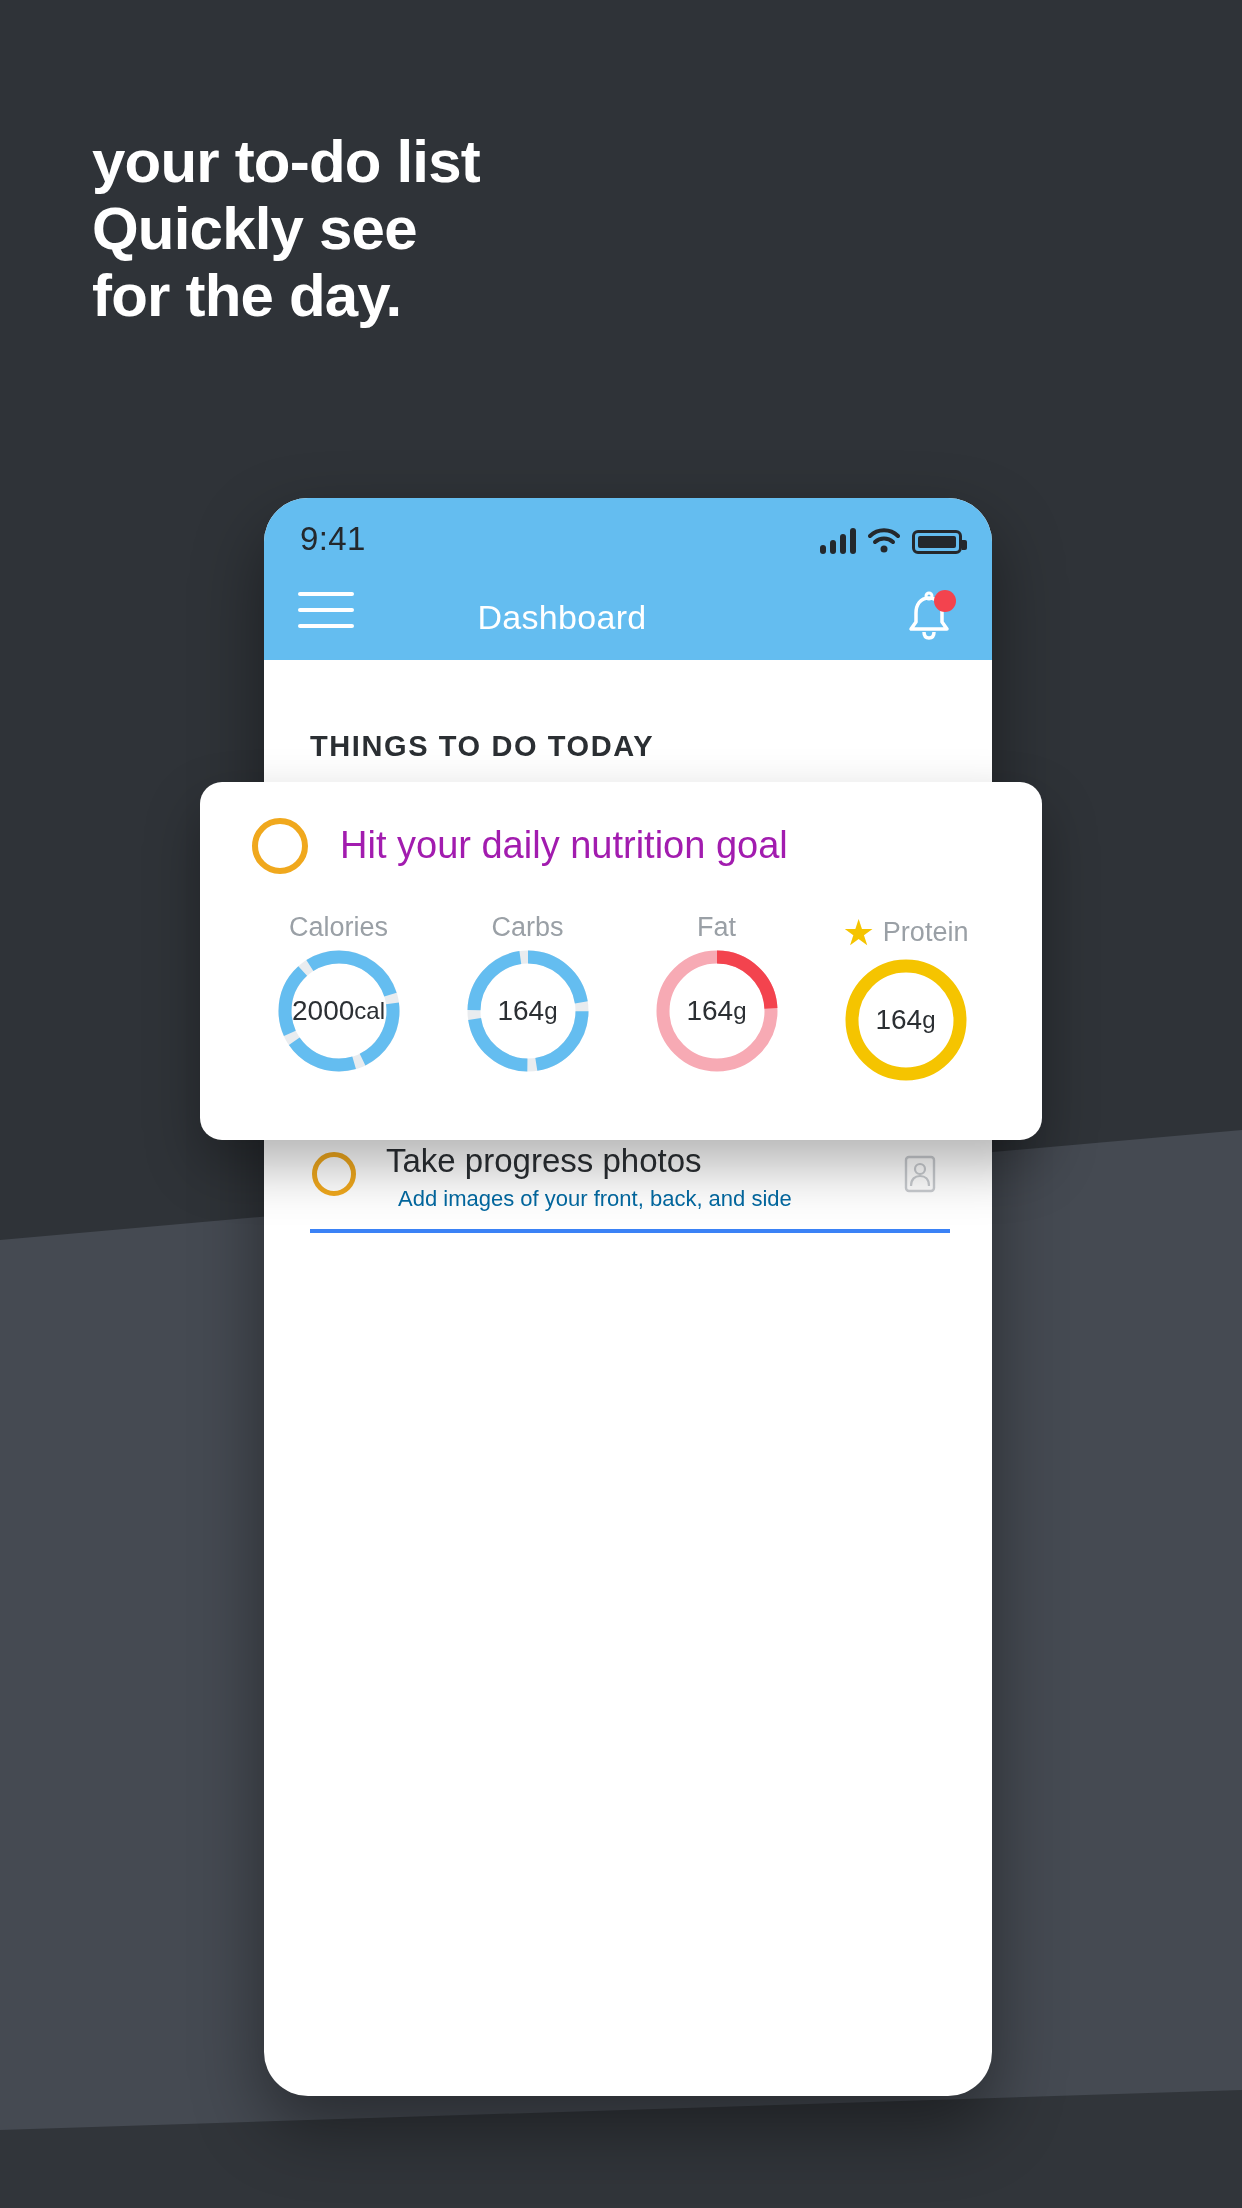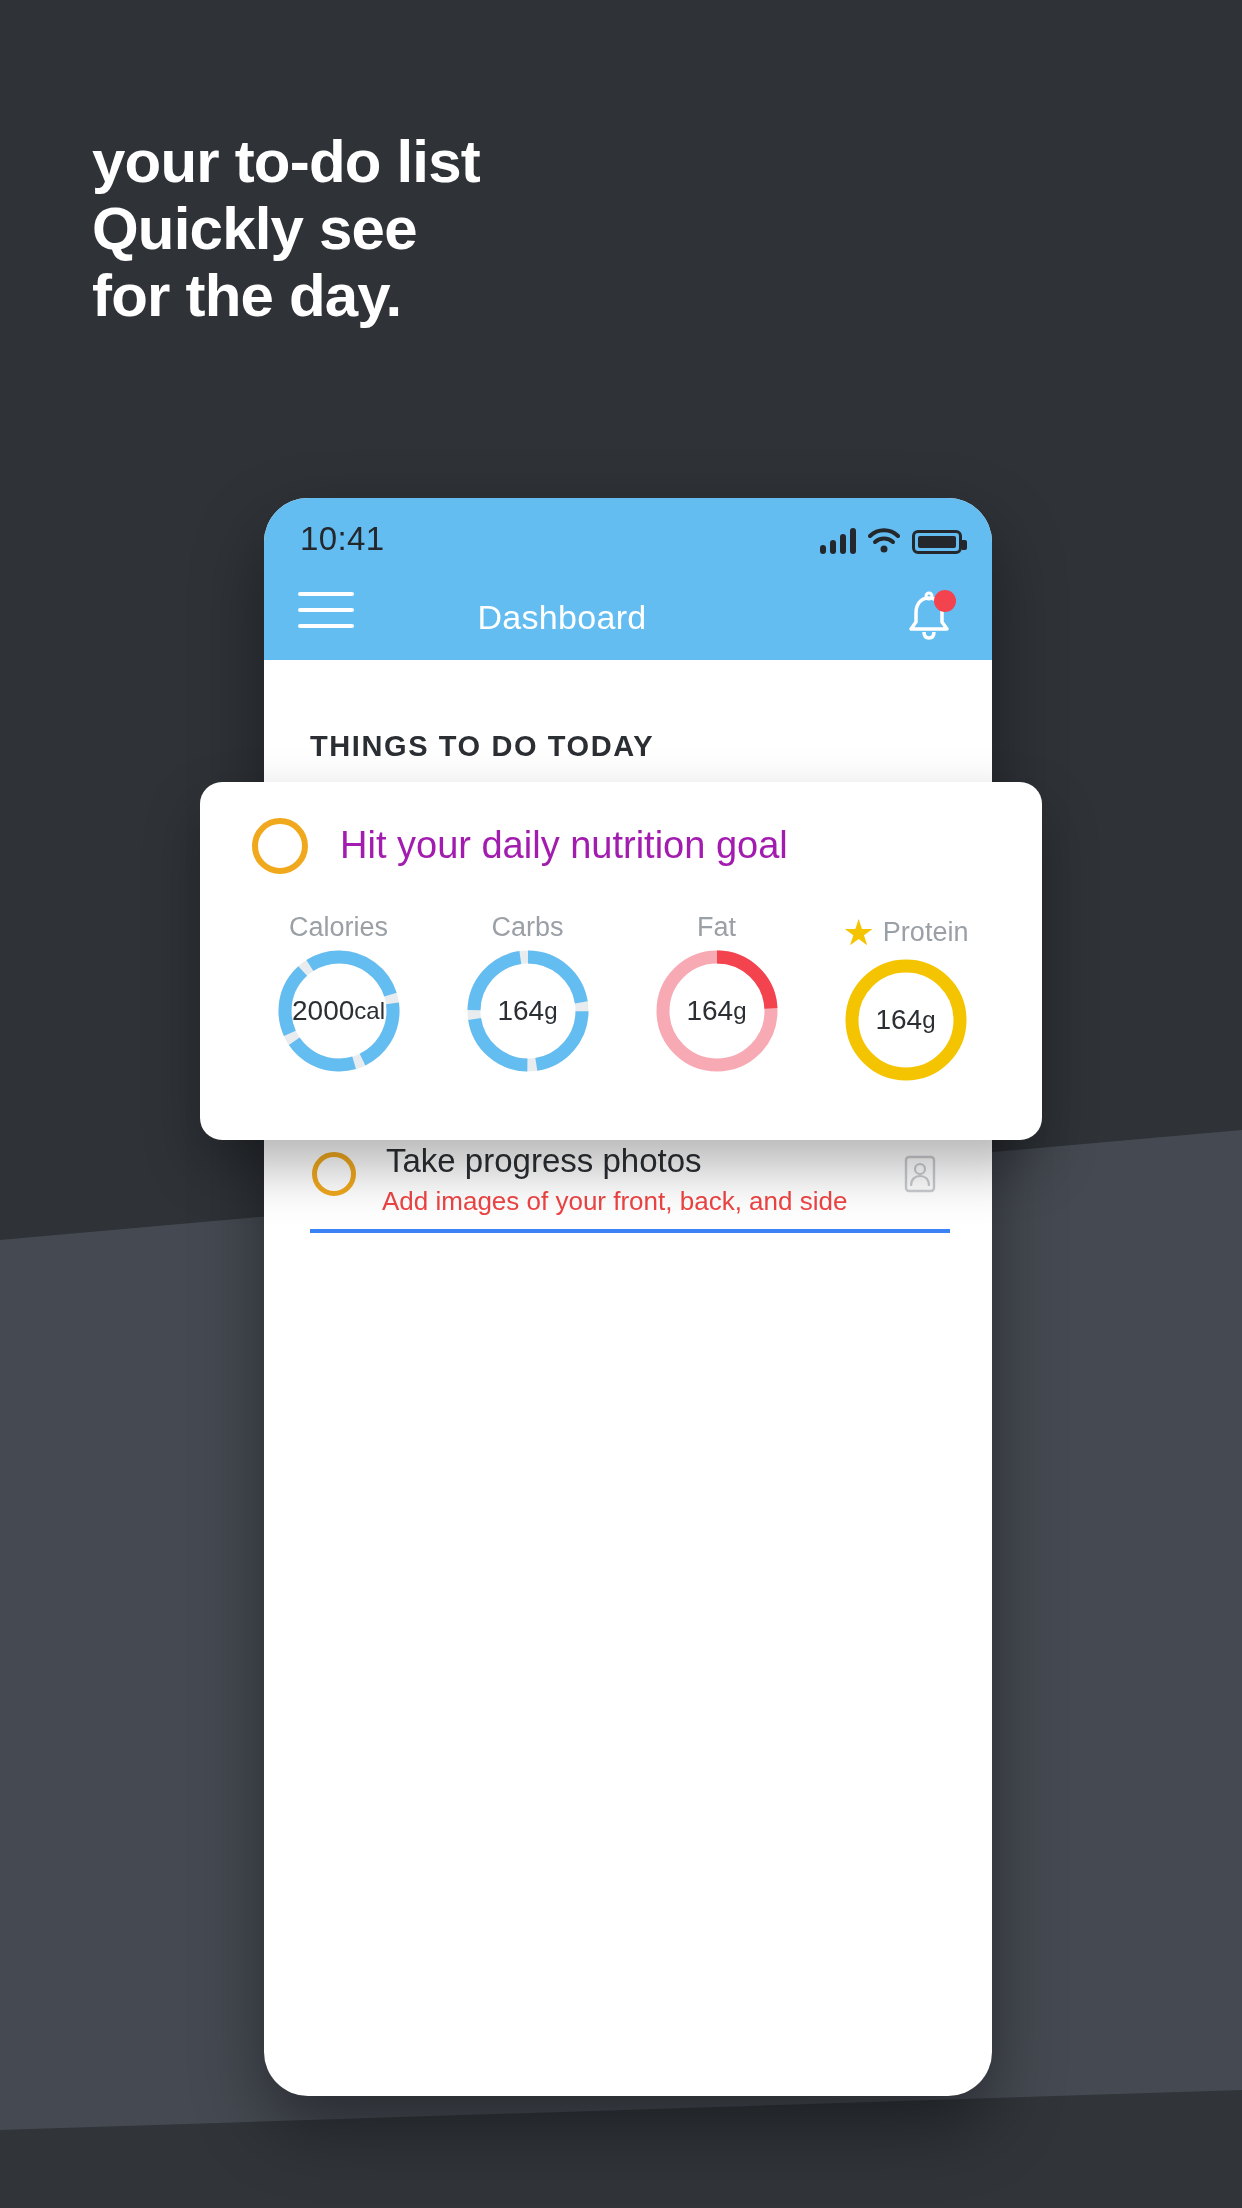--- a/index.html
+++ b/index.html
@@ -92,21 +92,21 @@
   }
   .ring{
     position:absolute;left:2px;top:30px;width:44px;height:44px;border-radius:50%;
     border:5px solid #f0a81d;background:transparent;
   }
   .ring.green{border-color:#44c463;}
   .row-title{
     position:absolute;left:76px;top:20px;color:#2b2f33;font-size:33px;font-weight:400;
   }
   .row-sub{
-    position:absolute;left:72px;top:64px;color:#ef4444;font-size:26px;font-weight:400;
+    position:absolute;left:88px;top:64px;color:#0369a1;font-size:22px;font-weight:400;
   }
   .row-icon{position:absolute;right:4px;top:26px;width:52px;height:52px;}
 
   
   .cards{position:absolute;left:46px;top:1742px;width:640px;}
 
   
   .nutri-card{
     position:absolute;left:200px;top:782px;width:842px;height:358px;
     background:#ffffff;border-radius:22px;
@@ -142,21 +142,21 @@
 <div class="headline">
   <div>your to-do list</div>
   <div>Quickly see</div>
   <div>for the day.</div>
 </div>
 
 <div class="phone">
 
   <div class="topbar">
     <div class="status">
-      <div class="status-time">10:41</div>
+      <div class="status-time">9:41</div>
       <div class="status-icons">
         <span class="bars">
             <i></i>
             <i></i>
             <i></i>
             <i></i>
           </span>
         <span class="wifi">
           <svg width="32" height="26" viewBox="0 0 32 26">
             <path d="M2 8 A20 20 0 0 1 30 8" stroke="#24282c" stroke-width="4" fill="none" stroke-linecap="round"></path>

